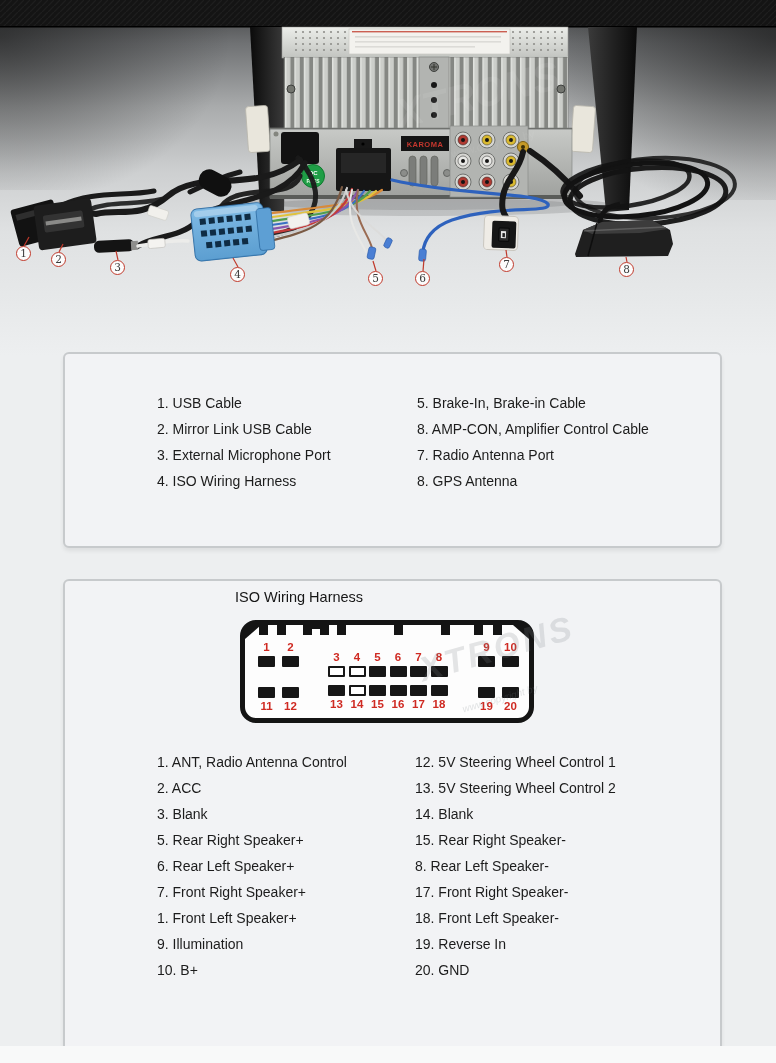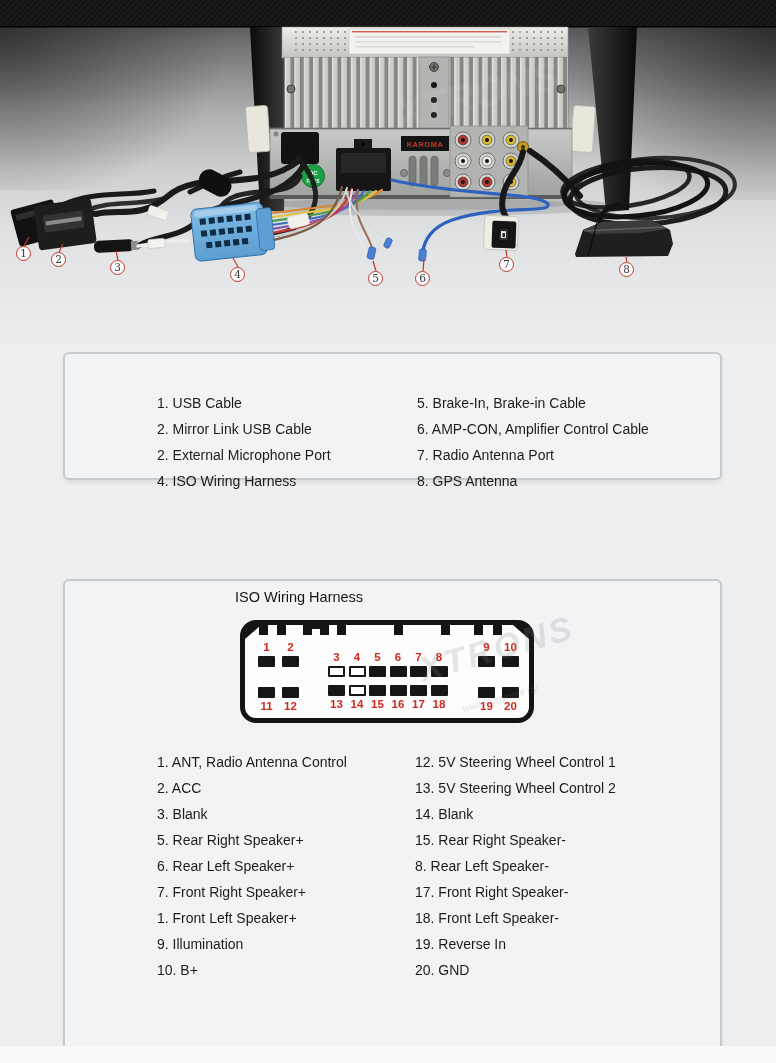--- a/index.html
+++ b/index.html
@@ -17,21 +17,21 @@
   .photo{position:absolute;left:0;top:0;width:776px;height:356px;background:#edeff0}
   .photo svg{display:block}
 
   .callout{position:absolute;width:15px;height:15px;border:1.5px solid var(--accent-red);
     border-radius:50%;background:#fcfcfc;display:flex;align-items:center;justify-content:center;
     font-family:"DejaVu Serif",serif;font-size:10.5px;color:#3a3a3a;line-height:1}
 
   
   .panel{position:absolute;left:63px;width:659px;background:#f2f3f5;border:2px solid #c7cacc;
     border-radius:6px;box-shadow:0 3px 4px rgba(0,0,0,.07)}
-  .panel1{top:352px;height:128px}
+  .panel1{top:352px;height:196px}
   .panel2{top:579px;height:592px}
 
   .legend-col{position:absolute;font-size:14px;color:var(--ink)}
   .legend-col .li{height:26px;line-height:26px;white-space:nowrap}
   .p1-left{left:92px;top:36px}
   .p1-right{left:352px;top:36px}
   .p2-left{left:92px;top:168px}
   .p2-right{left:350px;top:168px}
 
   .harness-title{position:absolute;left:170px;top:8px;font-size:14.5px;color:#161616}
@@ -350,26 +350,26 @@
 <div class="callout" style="left:368px;top:271px">5</div>
 <div class="callout" style="left:415px;top:271px">6</div>
 <div class="callout" style="left:499px;top:257px">7</div>
 <div class="callout" style="left:619px;top:262px">8</div>
 </div>
 
 <div class="panel panel1">
   <div class="legend-col p1-left">
       <div class="li">1. USB Cable</div>
       <div class="li">2. Mirror Link USB Cable</div>
-      <div class="li">2. External Microphone Port</div>
+      <div class="li">3. External Microphone Port</div>
       <div class="li">4. ISO Wiring Harness</div>
     </div>
   <div class="legend-col p1-right">
       <div class="li">5. Brake-In, Brake-in Cable</div>
-      <div class="li">6. AMP-CON, Amplifier Control Cable</div>
+      <div class="li">8. AMP-CON, Amplifier Control Cable</div>
       <div class="li">7. Radio Antenna Port</div>
       <div class="li">8. GPS Antenna</div>
     </div>
 </div>
 
 <div class="panel panel2">
   <div class="harness-title">ISO Wiring Harness</div>
 
   <div class="conn">
     <div class="corner tl"></div>

